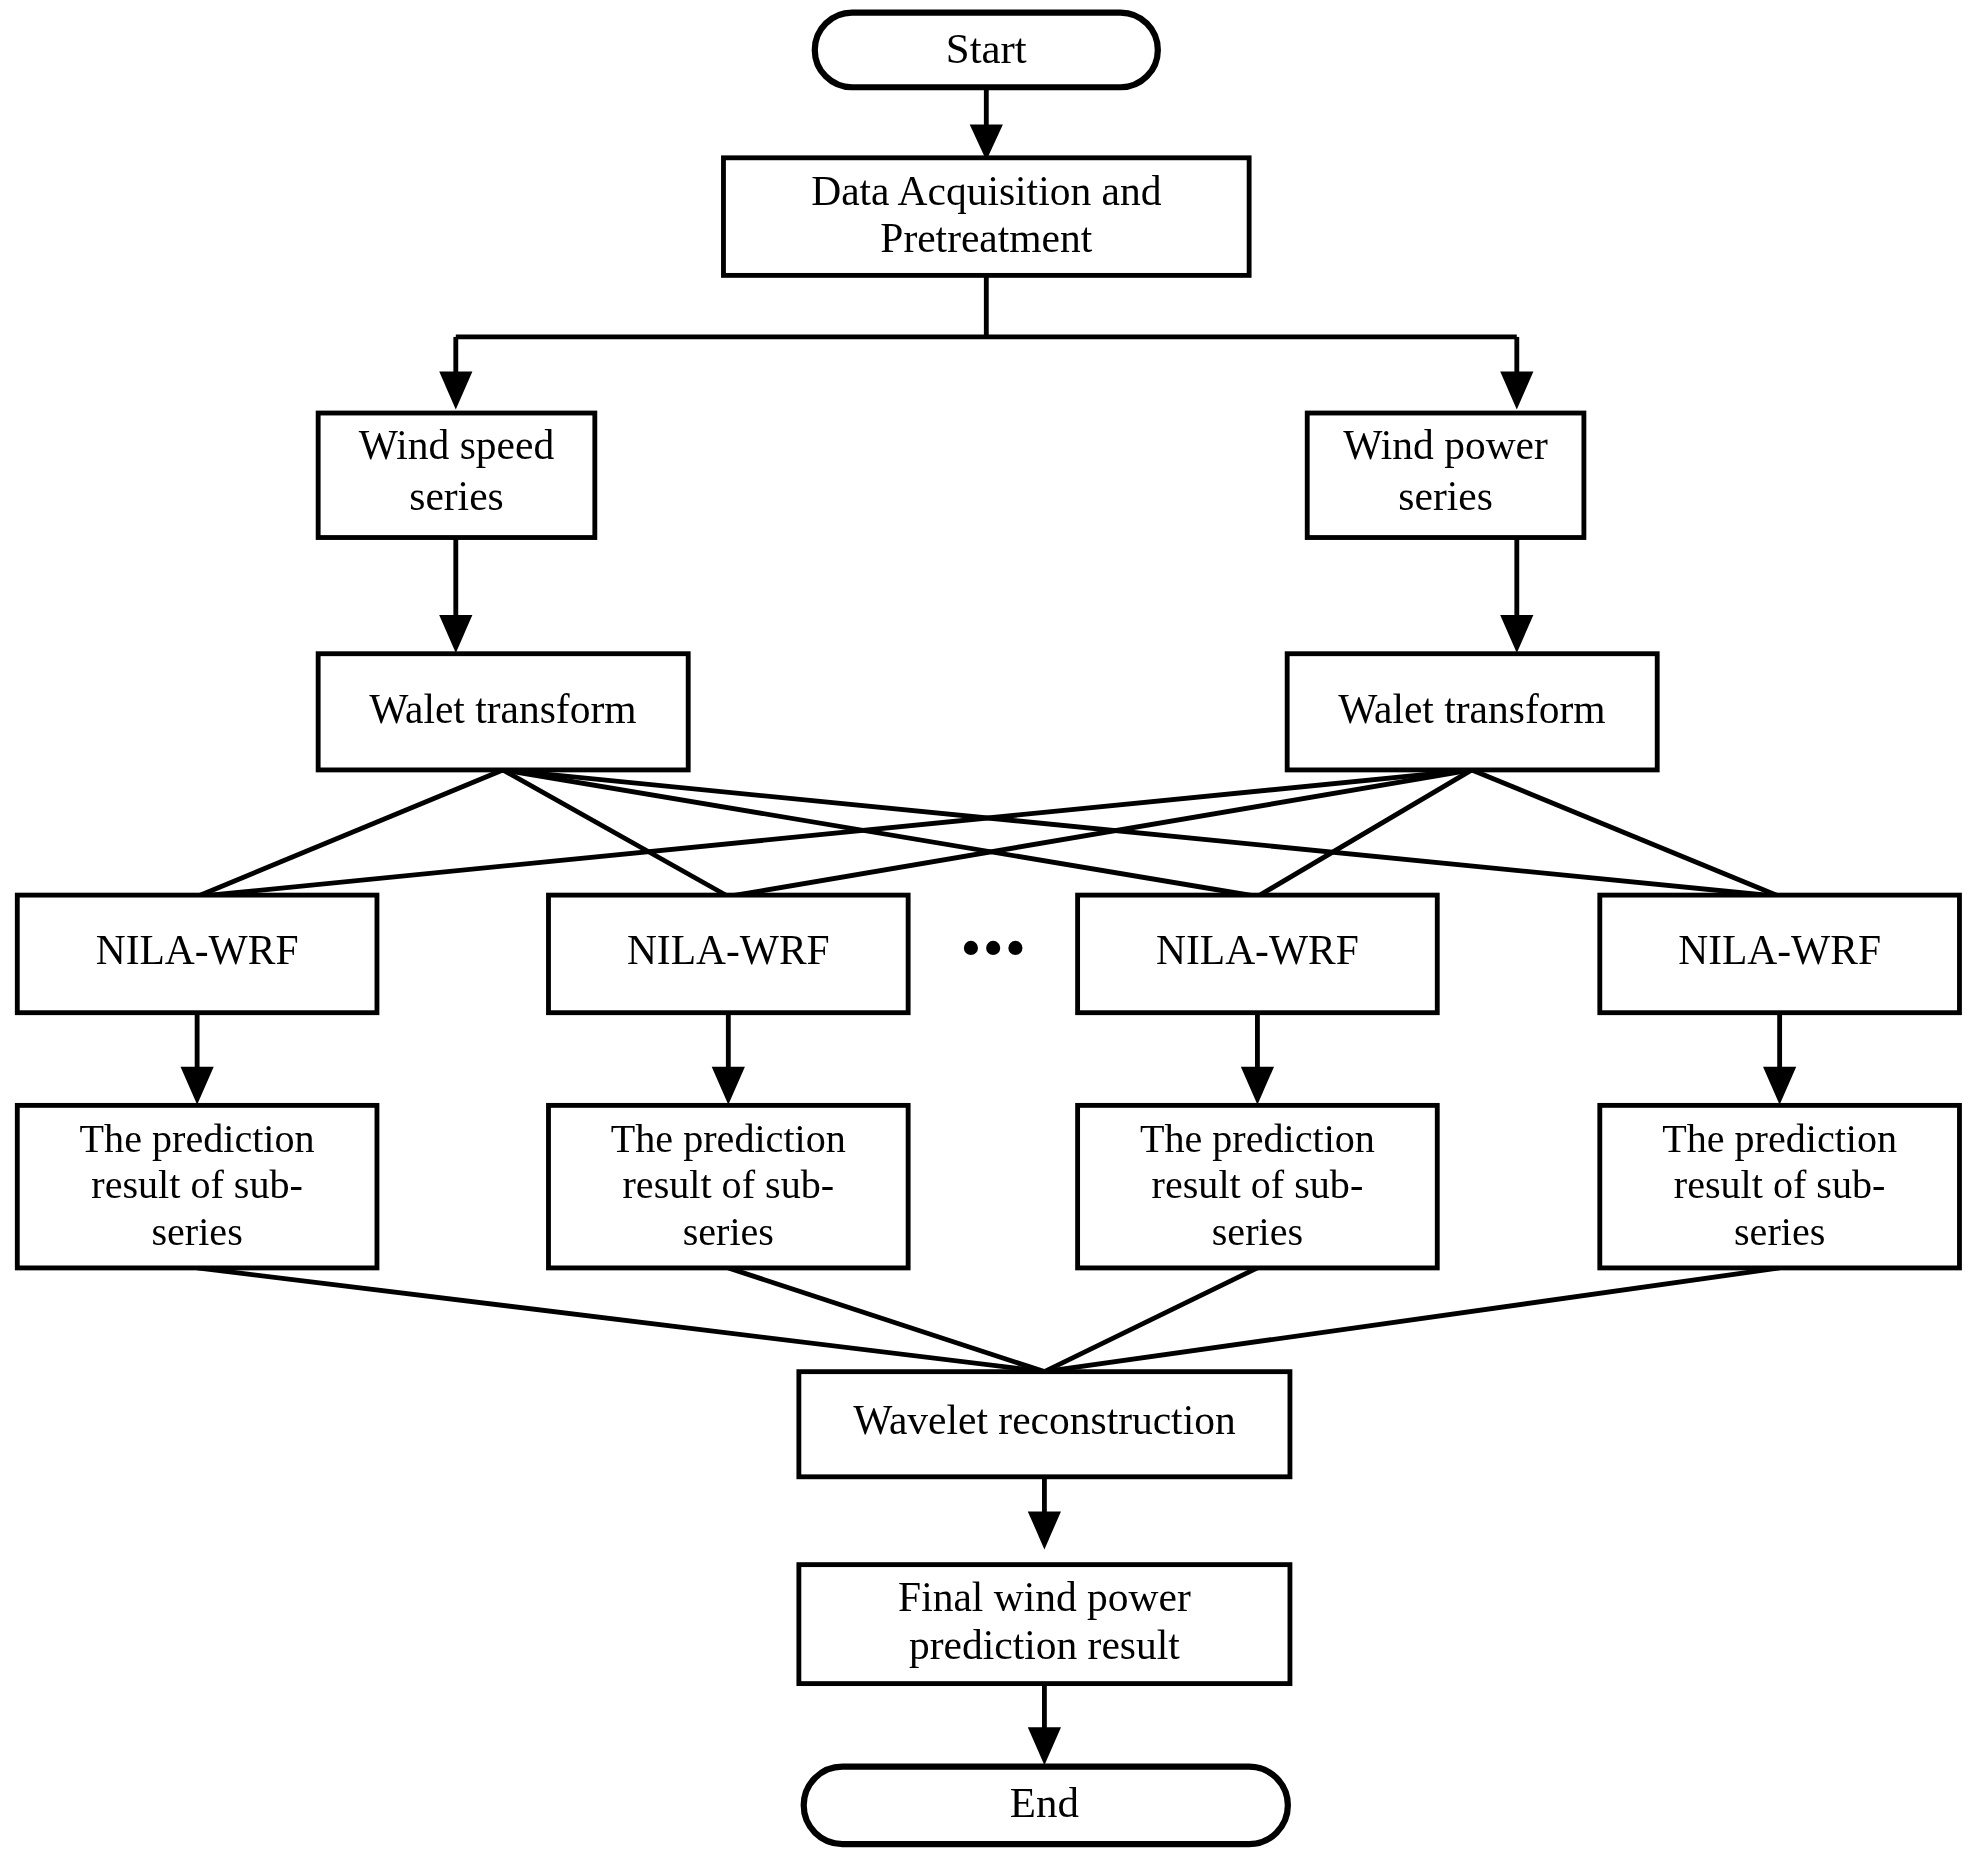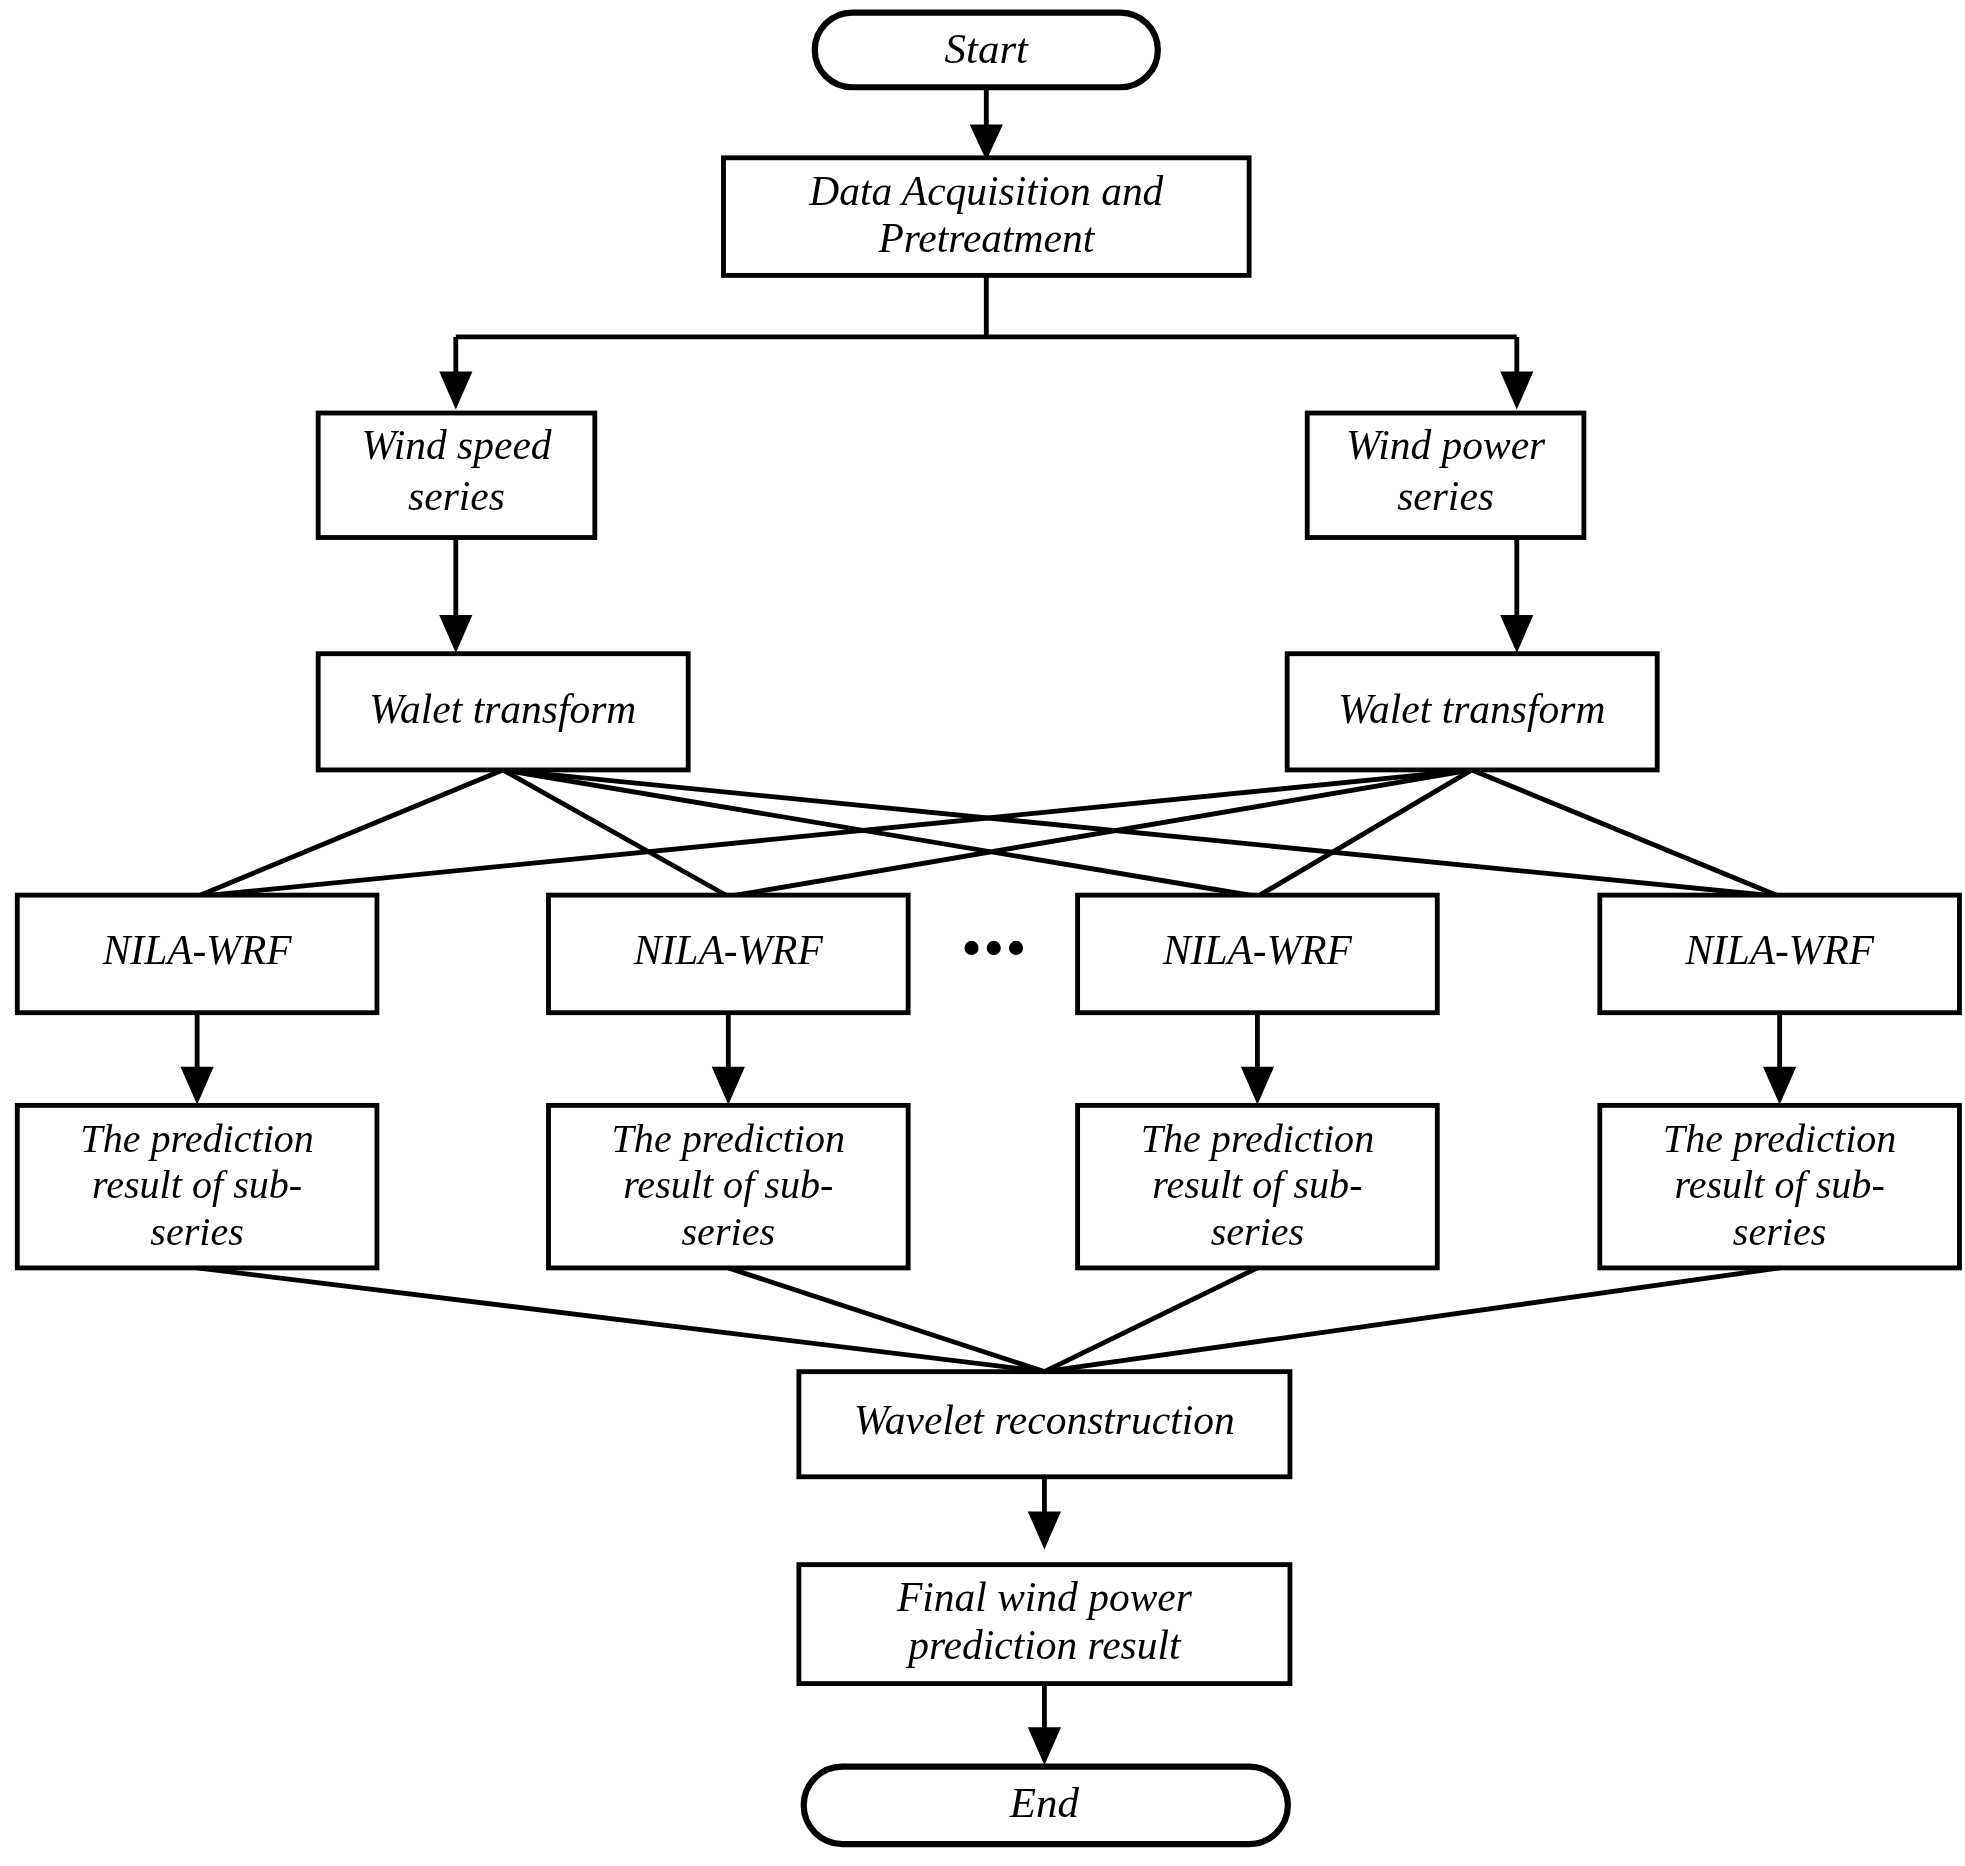--- a/index.html
+++ b/index.html
@@ -6,21 +6,20 @@
     margin: 0;
     padding: 0;
     background: #ffffff;
   }
   #flow-root {
     position: relative;
     width: 1965px;
     height: 1867px;
     background: #ffffff;
     font-family: "Liberation Serif", "DejaVu Serif", serif;
-    font-style: italic;
   }
   svg#flow-svg {
     position: absolute;
     top: 0;
     left: 0;
     width: 1965px;
     height: 1867px;
     display: block;
   }
   .node-rect {

